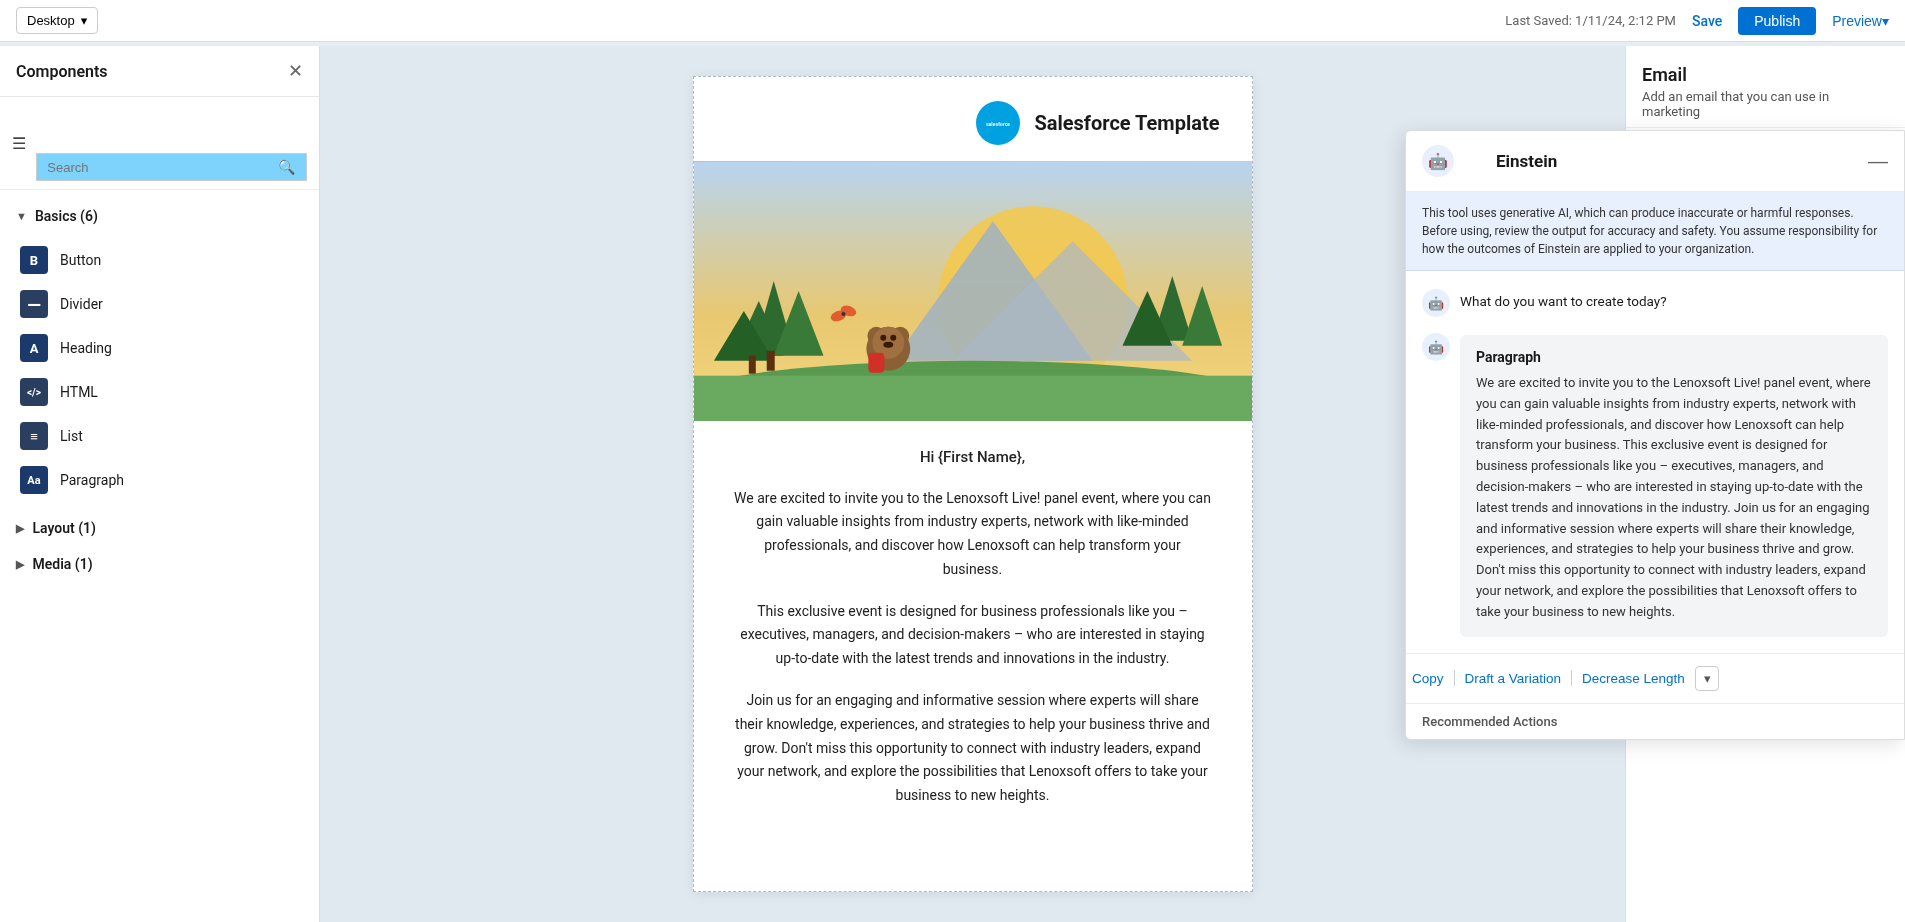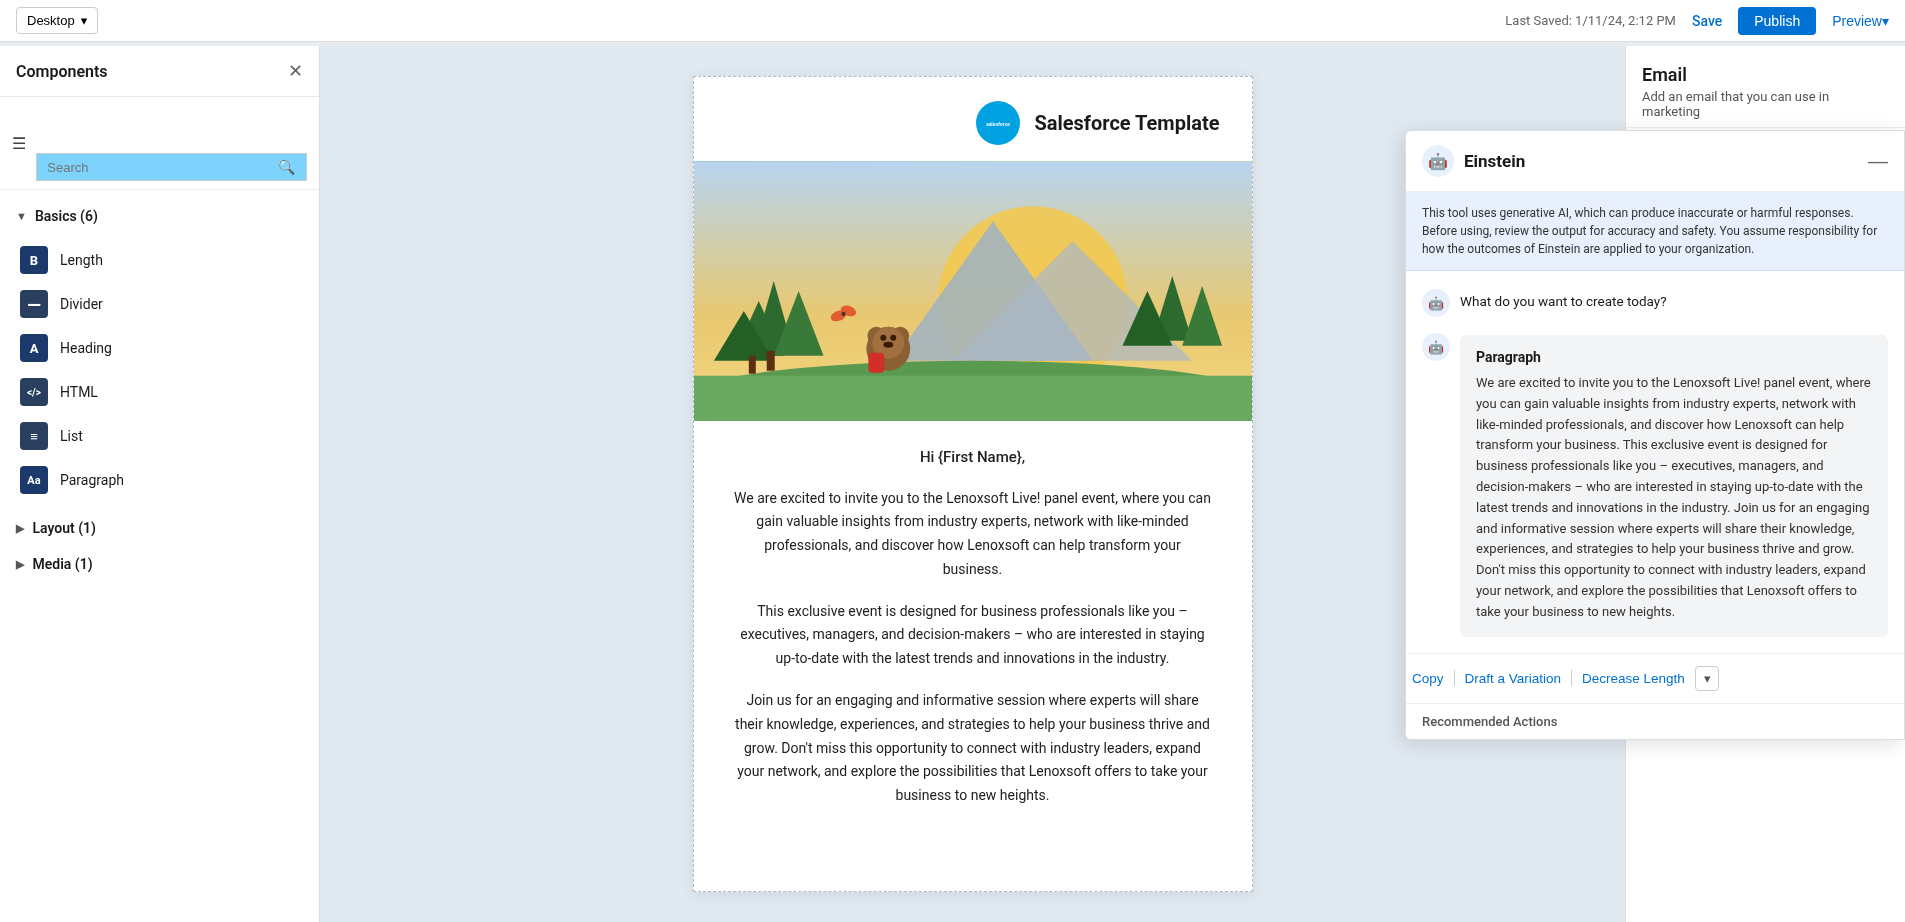--- a/index.html
+++ b/index.html
@@ -188,21 +188,21 @@
       justify-content: space-between;
       padding: 14px 16px;
       border-bottom: 1px solid #eee;
     }
     .einstein-title-row { display: flex; align-items: center; gap: 10px; }
     .einstein-avatar {
       width: 32px; height: 32px; border-radius: 50%;
       background: #e8f0fe; display: flex; align-items: center; justify-content: center;
       font-size: 16px;
     }
-    .einstein-title { font-size: 17px; font-weight: 700; color: #1a1a1a; }
+    .einstein-title { font-size: 17px; font-weight: 700; color: #1a1a1a; margin-left: 32px; }
     .einstein-minimize { background: none; border: none; font-size: 20px; color: #666; cursor: pointer; line-height: 1; }
     .einstein-warning {
       background: #e8f0fe; padding: 12px 16px; font-size: 12px; color: #333; line-height: 1.5;
       border-bottom: 1px solid #d0ddf5;
     }
     .einstein-messages { flex: 1; overflow-y: auto; padding: 16px; display: flex; flex-direction: column; gap: 14px; }
     .msg-row { display: flex; align-items: flex-start; gap: 10px; }
     .msg-avatar {
       width: 28px; height: 28px; border-radius: 50%;
       background: #e8f0fe; display: flex; align-items: center; justify-content: center;
@@ -270,21 +270,21 @@
       </div>
     </div>
     <div class="components-list">
       <div class="section-header">
         <span class="chevron">▼</span>
         <span>Basics (6)</span>
       </div>
       <div class="section-items">
         <div class="component-item">
           <div class="comp-icon blue">B</div>
-          <span>Length</span>
+          <span>Button</span>
         </div>
         <div class="component-item">
           <div class="comp-icon dark" style="font-size:18px;">—</div>
           <span>Divider</span>
         </div>
         <div class="component-item">
           <div class="comp-icon blue">A</div>
           <span>Heading</span>
         </div>
         <div class="component-item">

